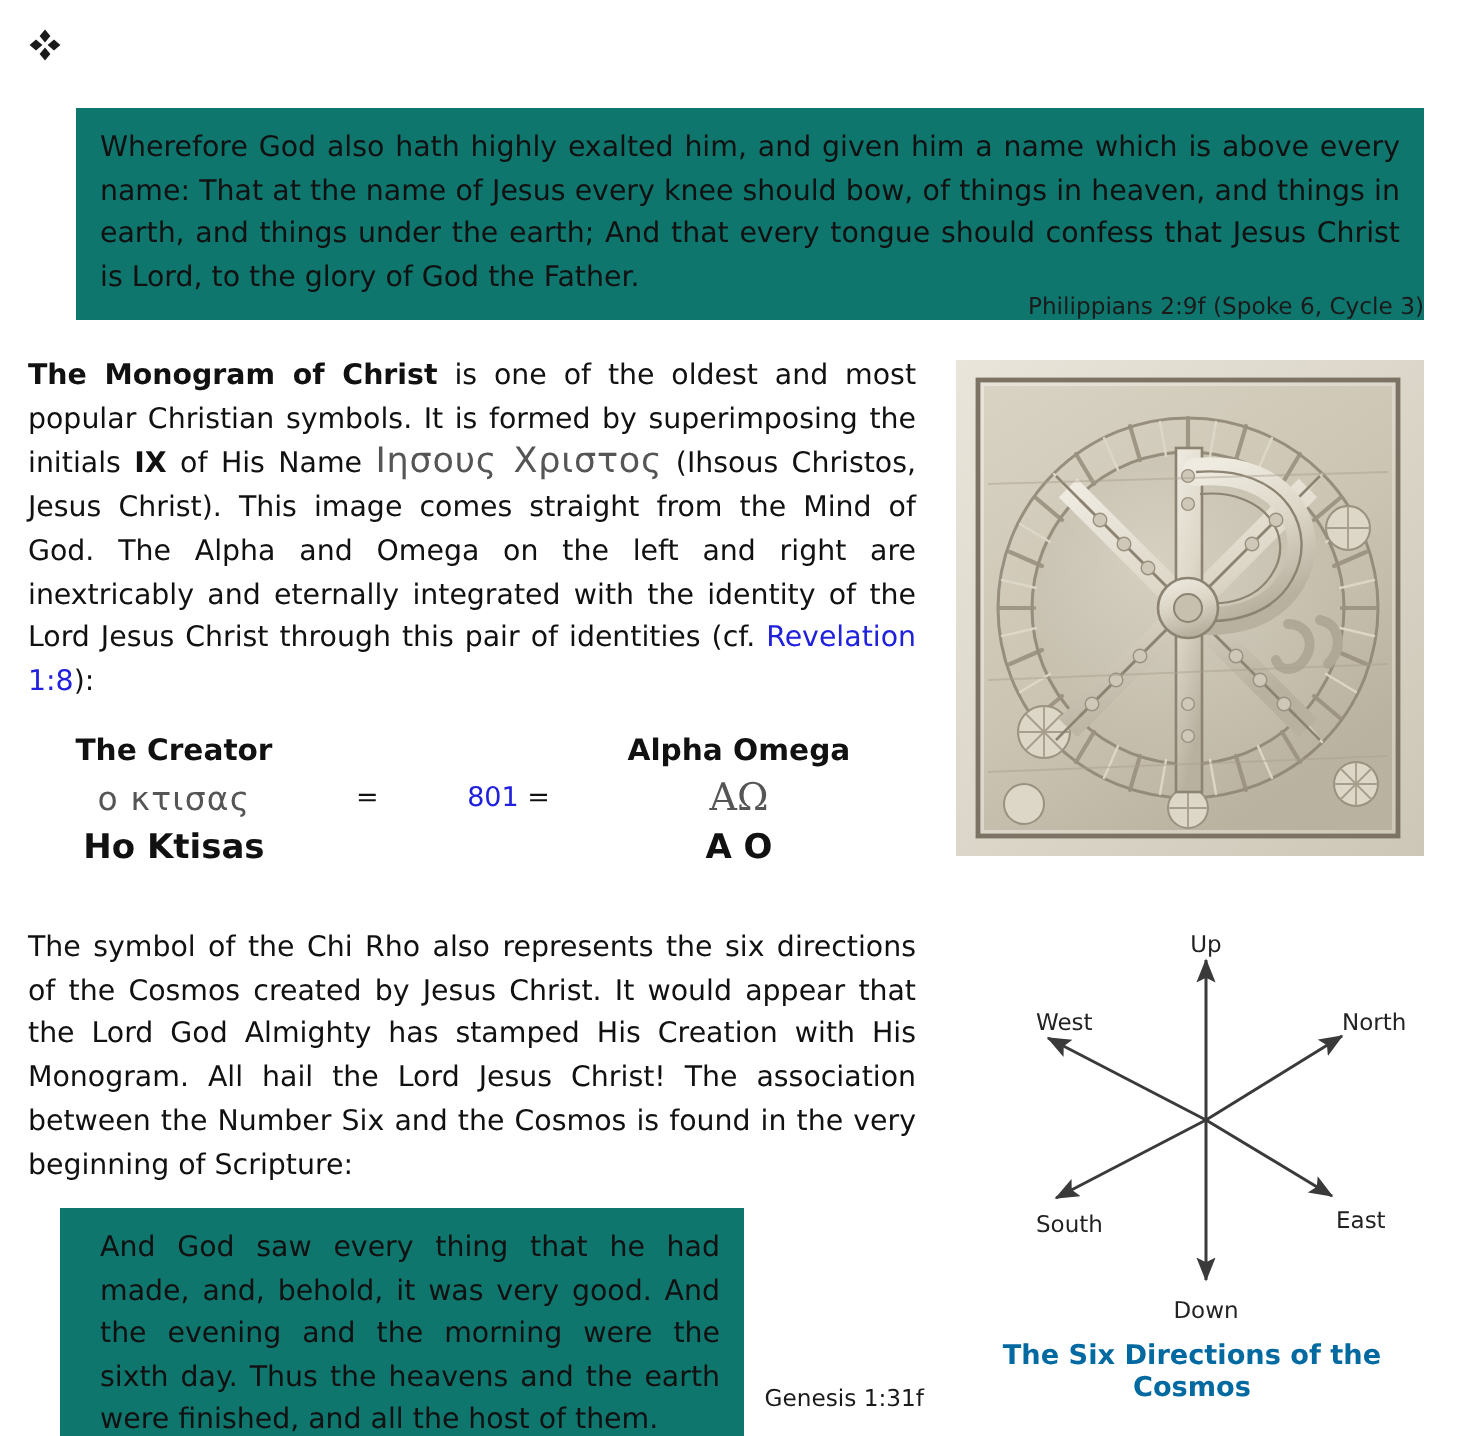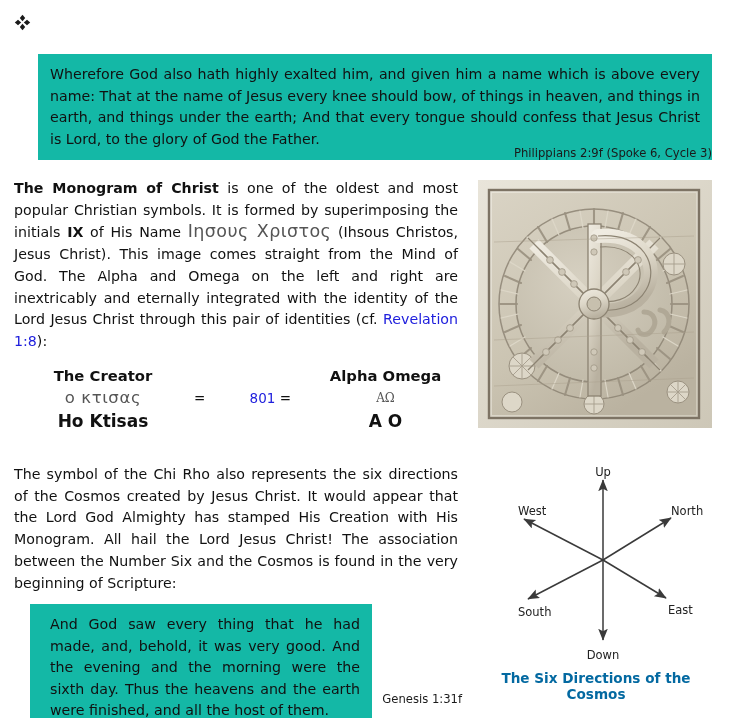--- a/index.html
+++ b/index.html
@@ -33,21 +33,21 @@
   .page-title {
     font-size: 19.5px;
     font-weight: bold;
     color: #111111;
     letter-spacing: -0.1px;
     font-family: "DejaVu Sans", "Liberation Sans", sans-serif;
   }
 
   
   .quote-block {
-    background: #14b8a6;
+    background: #0f766e;
     box-sizing: border-box;
   }
   .quote-top {
     position: absolute;
     left: 38px;
     top: 54px;
     width: 674px;
     padding: 10px 12px 10px 12px;
   }
   .quote-top .quote-text {
@@ -91,21 +91,21 @@
     letter-spacing: 0.4px;
   }
   .link {
     color: #2020dd;
     text-decoration: none;
   }
 
   
   .gematria {
     position: absolute;
-    left: 22px;
+    left: 6px;
     top: 366px;
     width: 448px;
   }
   .gematria table {
     border-collapse: collapse;
     margin: 0 auto;
   }
   .gematria td {
     padding: 1px 0;
     text-align: center;
@@ -117,21 +117,21 @@
     color: #111111;
     padding-bottom: 3px !important;
   }
   .g-greek {
     font-size: 16.5px;
     color: #555555;
     letter-spacing: 0.6px;
     font-family: "DejaVu Sans", "Liberation Sans", sans-serif;
   }
   .g-greek-serif {
-    font-size: 12px;
+    font-size: 19px;
     color: #555555;
     font-family: "DejaVu Serif", "Liberation Serif", serif;
   }
   .g-translit {
     font-weight: bold;
     font-size: 17px;
     color: #111111;
     padding-top: 3px !important;
   }
   .g-eq {

